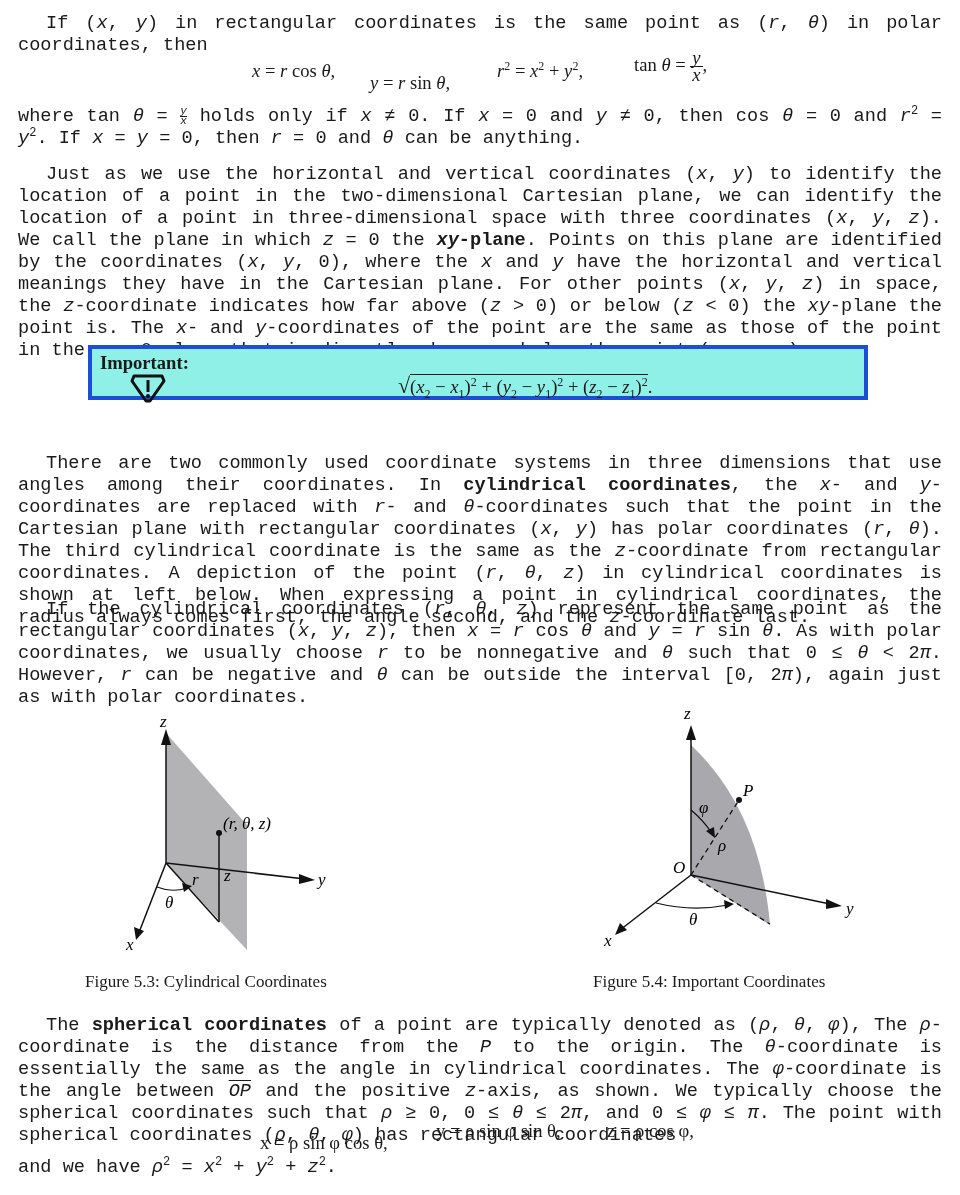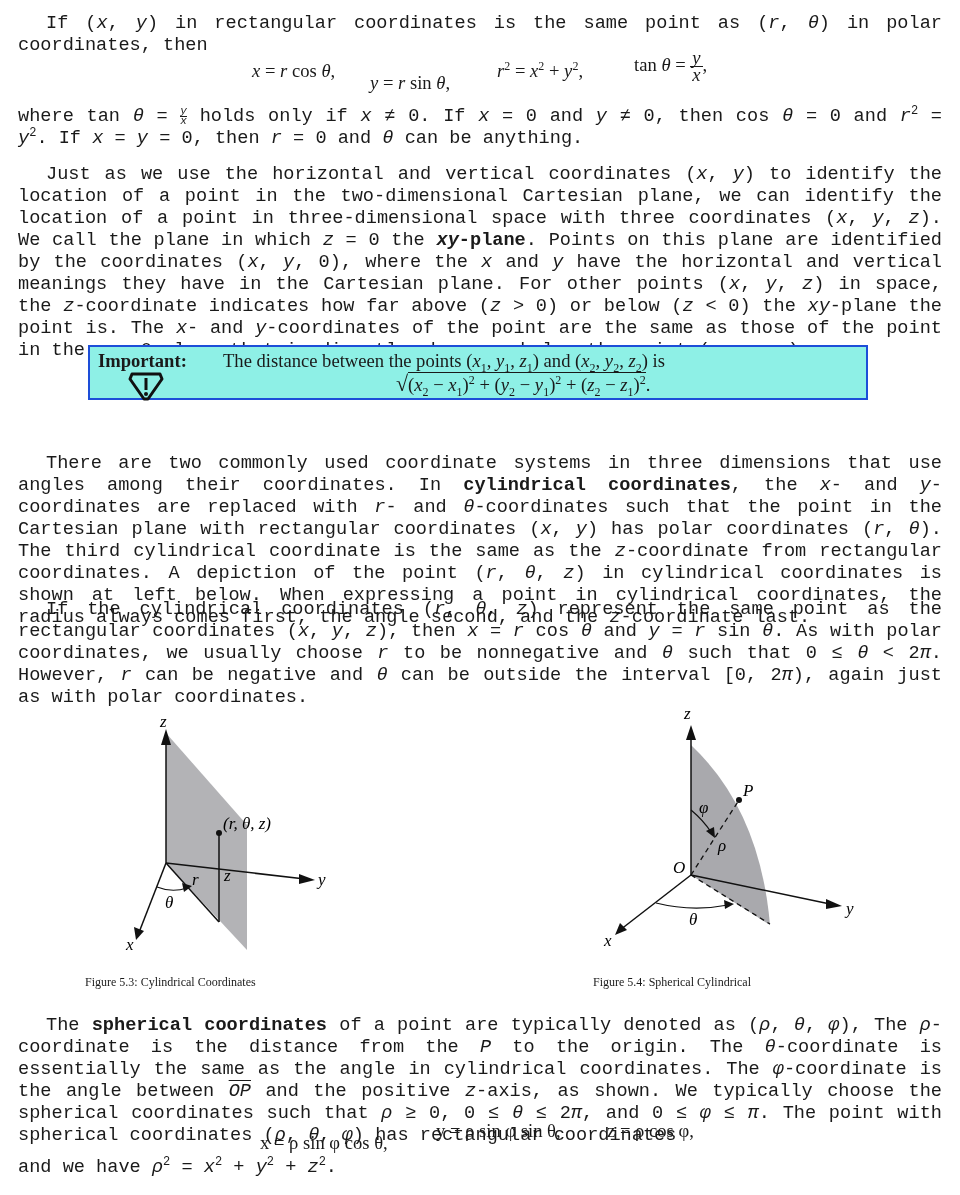--- a/index.html
+++ b/index.html
@@ -17,30 +17,30 @@
   .frac .num { display: block; border-bottom: 1px solid #1a1a1a; padding: 0 2px; font-style: italic; }
   .frac .den { display: block; font-style: italic; }
   .sfrac { display: inline-block; vertical-align: middle; text-align: center; font-size: 11px; line-height: 9px; }
   .sfrac .num { display: block; border-bottom: 1px solid #1a1a1a; font-style: italic; }
   .sfrac .den { display: block; font-style: italic; }
   sup { font-size: 12px; line-height: 0; }
   sub { font-size: 12px; line-height: 0; }
 
   .callout {
     position: absolute; left: 88px; top: 345px; width: 780px; height: 55px;
-    background: #8ef0e6; border: 2px solid #1d4ed8; box-sizing: border-box;
+    background: #8ef0e6; border: 4px solid #1d4ed8; box-sizing: border-box;
   }
   .callout-label { position: absolute; left: 8px; top: 3px; font-weight: bold; font-size: 18.6px; }
   .callout-icon { position: absolute; left: 38px; top: 24px; width: 36px; height: 30px; }
   .callout-text { position: absolute; left: 133px; top: 3px; font-size: 18.6px; white-space: nowrap; }
   .callout-formula { position: absolute; left: 306px; top: 26px; font-size: 18.6px; white-space: nowrap; }
   .sqrt-over { border-top: 1.3px solid #1a1a1a; padding-top: 1px; }
 
   .figure { position: absolute; }
-  .caption { position: absolute; font-size: 12px; white-space: nowrap; }
+  .caption { position: absolute; font-size: 17px; white-space: nowrap; }
   .overline { text-decoration: overline; }
 </style>
 </head>
 <body>
 
 <p class="para indent" style="top:13px;">If (<i>x</i>, <i>y</i>) in rectangular coordinates is the same point as (<i>r</i>, <i>θ</i>) in polar coordinates, then</p>
 
 <div class="eq" style="left:242px; top:60px;margin-left:10px;"><i>x</i> = <i>r</i> cos <i>θ</i>,</div>
 <div class="eq" style="left:370px; top:72px;"><i>y</i> = <i>r</i> sin <i>θ</i>,</div>
 <div class="eq" style="left:497px; top:60px;"><i>r</i><sup>2</sup> = <i>x</i><sup>2</sup> + <i>y</i><sup>2</sup>,</div>
@@ -50,21 +50,20 @@
 
 <p class="para indent" style="top:164px;">Just as we use the horizontal and vertical coordinates (<i>x</i>, <i>y</i>) to identify the location of a point in the two-dimensional Cartesian plane, we can identify the location of a point in three-dimensional space with three coordinates (<i>x</i>, <i>y</i>, <i>z</i>). We call the plane in which <i>z</i> = 0 the <b><i>xy</i>-<span>plane</span></b>. Points on this plane are identified by the coordinates (<i>x</i>, <i>y</i>, 0), where the <i>x</i> and <i>y</i> have the horizontal and vertical meanings they have in the Cartesian plane. For other points (<i>x</i>, <i>y</i>, <i>z</i>) in space, the <i>z</i>-coordinate indicates how far above (<i>z</i> &gt; 0) or below (<i>z</i> &lt; 0) the <i>xy</i>-plane the point is. The <i>x</i>- and <i>y</i>-coordinates of the point are the same as those of the point in the <i>z</i> = 0 plane that is directly above or below the point (<i>x</i>, <i>y</i>, <i>z</i>).</p>
 
 <div class="callout">
   <span class="callout-label">Important:</span>
   <svg class="callout-icon" viewBox="0 0 36 30">
     <path d="M4 3 L32 3 L34 8 L20 28 L16 28 L2 8 Z" fill="none" stroke="#111" stroke-width="3" stroke-linejoin="round"></path>
     <rect x="16.5" y="7" width="3" height="12" fill="#111"></rect>
     <circle cx="18" cy="23" r="2" fill="#111"></circle>
   </svg>
-  <span class="callout-text">The distance between the points (<i>x</i><sub>1</sub>, <i>y</i><sub>1</sub>, <i>z</i><sub>1</sub>) and (<i>x</i><sub>2</sub>, <i>y</i><sub>2</sub>, <i>z</i><sub>2</sub>) is</span>
   <span class="callout-formula"><span style="font-size:22px;">√</span><span class="sqrt-over">(<i>x</i><sub>2</sub> − <i>x</i><sub>1</sub>)<sup>2</sup> + (<i>y</i><sub>2</sub> − <i>y</i><sub>1</sub>)<sup>2</sup> + (<i>z</i><sub>2</sub> − <i>z</i><sub>1</sub>)<sup>2</sup></span>.</span>
 </div>
 
 <p class="para indent" style="top:453px;">There are two commonly used coordinate systems in three dimensions that use angles among their coordinates. In <b>cylindrical coordinates</b>, the <i>x</i>- and <i>y</i>-coordinates are replaced with <i>r</i>- and <i>θ</i>-coordinates such that the point in the Cartesian plane with rectangular coordinates (<i>x</i>, <i>y</i>) has polar coordinates (<i>r</i>, <i>θ</i>). The third cylindrical coordinate is the same as the <i>z</i>-coordinate from rectangular coordinates. A depiction of the point (<i>r</i>, <i>θ</i>, <i>z</i>) in cylindrical coordinates is shown at left below. When expressing a point in cylindrical coordinates, the radius always comes first, the angle second, and the <i>z</i>-coordinate last.</p>
 
 <p class="para indent" style="top:599px;">If the cylindrical coordinates (<i>r</i>, <i>θ</i>, <i>z</i>) represent the same point as the rectangular coordinates (<i>x</i>, <i>y</i>, <i>z</i>), then <i>x</i> = <i>r</i> cos <i>θ</i> and <i>y</i> = <i>r</i> sin <i>θ</i>. As with polar coordinates, we usually choose <i>r</i> to be nonnegative and <i>θ</i> such that 0 ≤ <i>θ</i> &lt; 2<i>π</i>. However, <i>r</i> can be negative and <i>θ</i> can be outside the interval [0, 2<i>π</i>), again just as with polar coordinates.</p>
 
 <svg class="figure" style="left:100px; top:705px;" width="260" height="250" viewBox="0 0 260 250">
   <polygon points="66,28 66,158 147,245 147,120" fill="#b3b3b6"></polygon>
   <line x1="66" y1="158" x2="66" y2="30" stroke="#111" stroke-width="1.5"></line>
@@ -105,21 +104,21 @@
   <polygon points="154,204 144,200 145,209" fill="#111"></polygon>
   <text x="104" y="19" font-family="Liberation Serif, serif" font-style="italic" font-size="17">z</text>
   <text x="266" y="214" font-family="Liberation Serif, serif" font-style="italic" font-size="17">y</text>
   <text x="24" y="246" font-family="Liberation Serif, serif" font-style="italic" font-size="17">x</text>
   <text x="163" y="96" font-family="Liberation Serif, serif" font-style="italic" font-size="17">P</text>
   <text x="93" y="173" font-family="Liberation Serif, serif" font-style="italic" font-size="17">O</text>
   <text x="119" y="113" font-family="Liberation Serif, serif" font-style="italic" font-size="17">φ</text>
   <text x="138" y="151" font-family="Liberation Serif, serif" font-style="italic" font-size="17">ρ</text>
   <text x="109" y="225" font-family="Liberation Serif, serif" font-style="italic" font-size="17">θ</text>
 </svg>
-<div class="caption" style="left:593px; top:971px;">Figure 5.4: Spherical Cylindrical</div>
+<div class="caption" style="left:593px; top:971px;">Figure 5.4: Important Coordinates</div>
 
 <p class="para indent" style="top:1015px;">The <b>spherical coordinates</b> of a point are typically denoted as (<i>ρ</i>, <i>θ</i>, <i>φ</i>), The <i>ρ</i>-coordinate is the distance from the <i>P</i> to the origin. The <i>θ</i>-coordinate is essentially the same as the angle in cylindrical coordinates. The <i>φ</i>-coordinate is the angle between <span class="overline"><i>OP</i></span> and the positive <i>z</i>-axis, as shown. We typically choose the spherical coordinates such that <i>ρ</i> ≥ 0, 0 ≤ <i>θ</i> ≤ 2<i>π</i>, and 0 ≤ <i>φ</i> ≤ <i>π</i>. The point with spherical coordinates (<i>ρ</i>, <i>θ</i>, <i>φ</i>) has rectangular coordinates</p>
 
 <div class="eq" style="left:260px; top:1120px;margin-top:12px;">x = ρ sin φ cos θ,</div>
 <div class="eq" style="left:436px; top:1120px;">y = ρ sin φ sin θ,</div>
 <div class="eq" style="left:607px; top:1120px;">z = ρ cos φ,</div>
 
 <p class="para" style="top:1157px;">and we have <i>ρ</i><sup>2</sup> = <i>x</i><sup>2</sup> + <i>y</i><sup>2</sup> + <i>z</i><sup>2</sup>.</p>
 
 </body></html>

